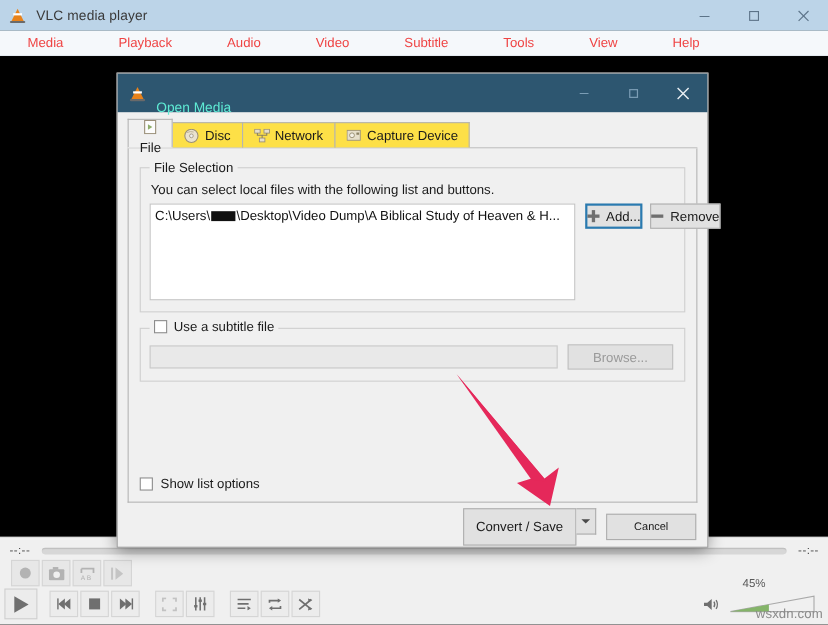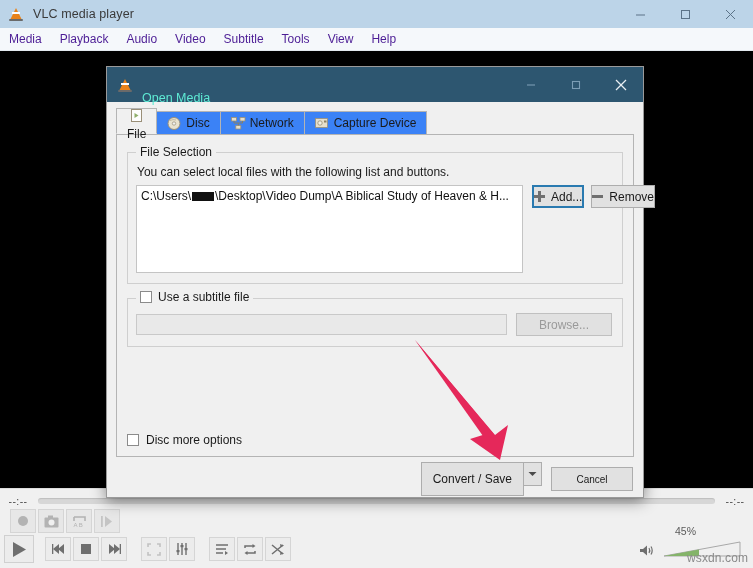--- a/index.html
+++ b/index.html
@@ -49,21 +49,21 @@
   }
   .vlc-wb svg { display: block; }
 
   .vlc-menubar {
     position: absolute; left: 0; top: 28px; width: 753px; height: 23px;
     background: #f5f8fb;
     display: flex; align-items: center;
     border-bottom: 1px solid #e4eaf0;
   }
   .menu-item {
-    font-size: 12px; color: #4c1d95; padding: 2px 9px; cursor: default;
+    font-size: 12px; color: #ef4444; padding: 2px 25px; cursor: default;
   }
 
   .vlc-video {
     position: absolute; left: 0; top: 51px; width: 753px; height: 437px;
     background: #000;
   }
 
   
   .vlc-bottom {
     position: absolute; left: 0; top: 488px; width: 753px; height: 80px;
@@ -145,21 +145,21 @@
 
   
   .tabstrip {
     display: flex; align-items: flex-end; height: 25px;
     border-bottom: 1px solid #b4b4b4; position: relative;
   }
   .tab {
     display: flex; align-items: center; gap: 5px;
     height: 23px; padding: 0 10px;
     font-size: 12px; color: #1a1a1a;
-    background: #3b82f6; border: 1px solid #b4b4b4; border-bottom: none;
+    background: #fde047; border: 1px solid #b4b4b4; border-bottom: none;
     margin-right: -1px;
   }
   .tab.active {
     background: #f0f0f0; height: 26px; position: relative; z-index: 2;
     border-bottom: 1px solid #f0f0f0;
     flex-direction: column;
   }
   .tab-icon { width: 14px; height: 13px; display: block; }
 
   .tabpanel {
@@ -532,21 +532,21 @@
           <div class="subrow">
             <div class="subinput"></div>
             <div class="btn disabled" style="width:96px;">
               <span>Browse...</span>
             </div>
           </div>
         </div>
 
         <div class="showmore">
           <span class="checkbox"></span>
-          <span>Disc more options</span>
+          <span>Show list options</span>
         </div>
       </div>
 
       <div class="dlg-footer">
         <div class="split-btn">
           <div class="split-main">Convert / Save</div>
           <div class="split-arrow">
             <svg width="9" height="6" viewBox="0 0 9 6">
                 <path d="M0.5 1 L4.5 5 L8.5 1 Z" fill="#4a4a4a"></path>
               </svg>

